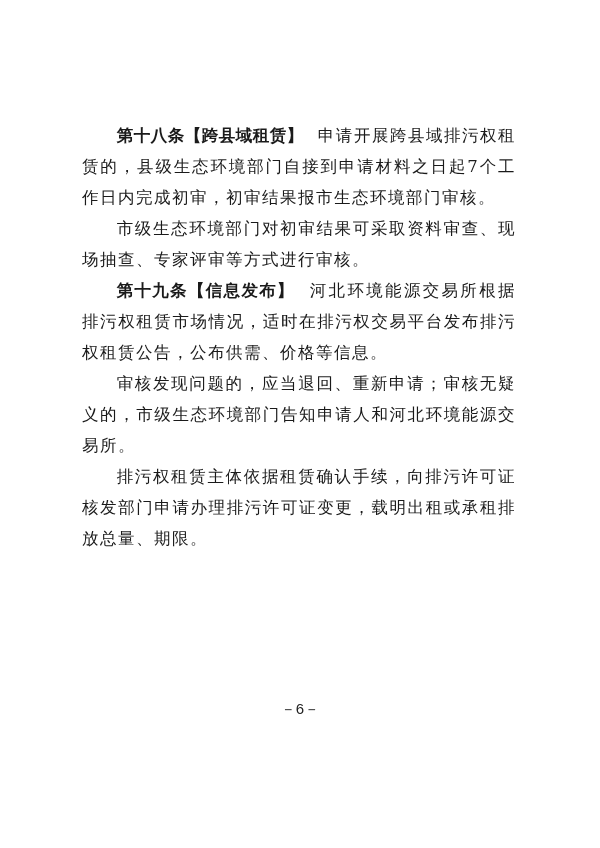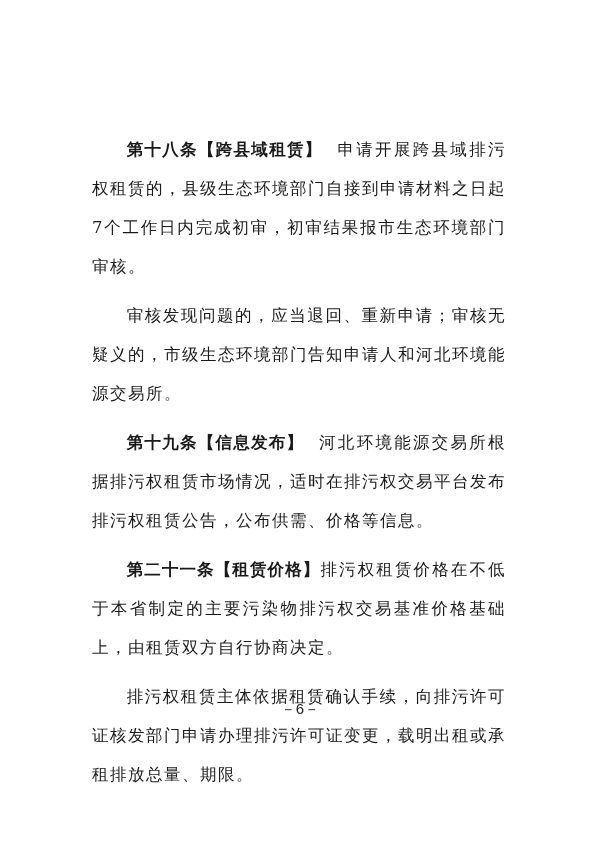--- a/index.html
+++ b/index.html
@@ -1,29 +1,29 @@
 <!DOCTYPE html>
 <html><head>
   <meta charset="utf-8">
   <style>
     html, body { margin: 0; padding: 0; }
     body {
       width: 600px; height: 848px; background: #ffffff; position: relative; overflow: hidden;
       font-family: "DejaVu Serif", "Liberation Serif", serif; color: #1a1a1a;
     }
     .page { position: absolute; left: 82px; top: 120px; width: 434px; }
-    .para { margin: 10px; font-size: 16.5px; line-height: 39px; letter-spacing: 1.5px; text-indent: 2.1em; text-align: justify; }
+    .para { margin: 0; font-size: 16.5px; line-height: 31px; letter-spacing: 1.5px; text-indent: 2.1em; text-align: justify; }
     .art { font-family: "DejaVu Sans", "Liberation Sans", sans-serif; font-weight: bold; letter-spacing: 0.5px; }
     .gap { display: inline-block; width: 14px; }
     .pagenum { position: absolute; top: 700px; left: 0; width: 600px; text-align: center; font-size: 15px; font-family: "Liberation Sans", sans-serif; color: #222; }
   </style>
 </head>
 <body>
 
 <div class="page">
   <p class="para"><span class="art">第十八条【跨县域租赁】</span><span class="gap"></span><span>申请开展跨县域排污权租赁的，县级生态环境部门自接到申请材料之日起7个工作日内完成初审，初审结果报市生态环境部门审核。</span></p>
+  <p class="para"><span>市级生态环境部门对初审结果可采取资料审查、现场抽查、专家评审等方式进行审核。</span></p>
+  <p class="para"><span class="art">第十九条【信息发布】</span><span class="gap"></span><span>河北环境能源交易所根据排污权租赁市场情况，适时在排污权交易平台发布排污权租赁公告，公布供需、价格等信息。</span></p>
   <p class="para"><span>审核发现问题的，应当退回、重新申请；审核无疑义的，市级生态环境部门告知申请人和河北环境能源交易所。</span></p>
-  <p class="para"><span class="art">第十九条【信息发布】</span><span class="gap"></span><span>河北环境能源交易所根据排污权租赁市场情况，适时在排污权交易平台发布排污权租赁公告，公布供需、价格等信息。</span></p>
-  <p class="para"><span class="art">第二十一条【租赁价格】</span><span>排污权租赁价格在不低于本省制定的主要污染物排污权交易基准价格基础上，由租赁双方自行协商决定。</span></p>
   <p class="para"><span>排污权租赁主体依据租赁确认手续，向排污许可证核发部门申请办理排污许可证变更，载明出租或承租排放总量、期限。</span></p>
 </div>
 
 <div class="pagenum">－6－</div>
 
 </body></html>

